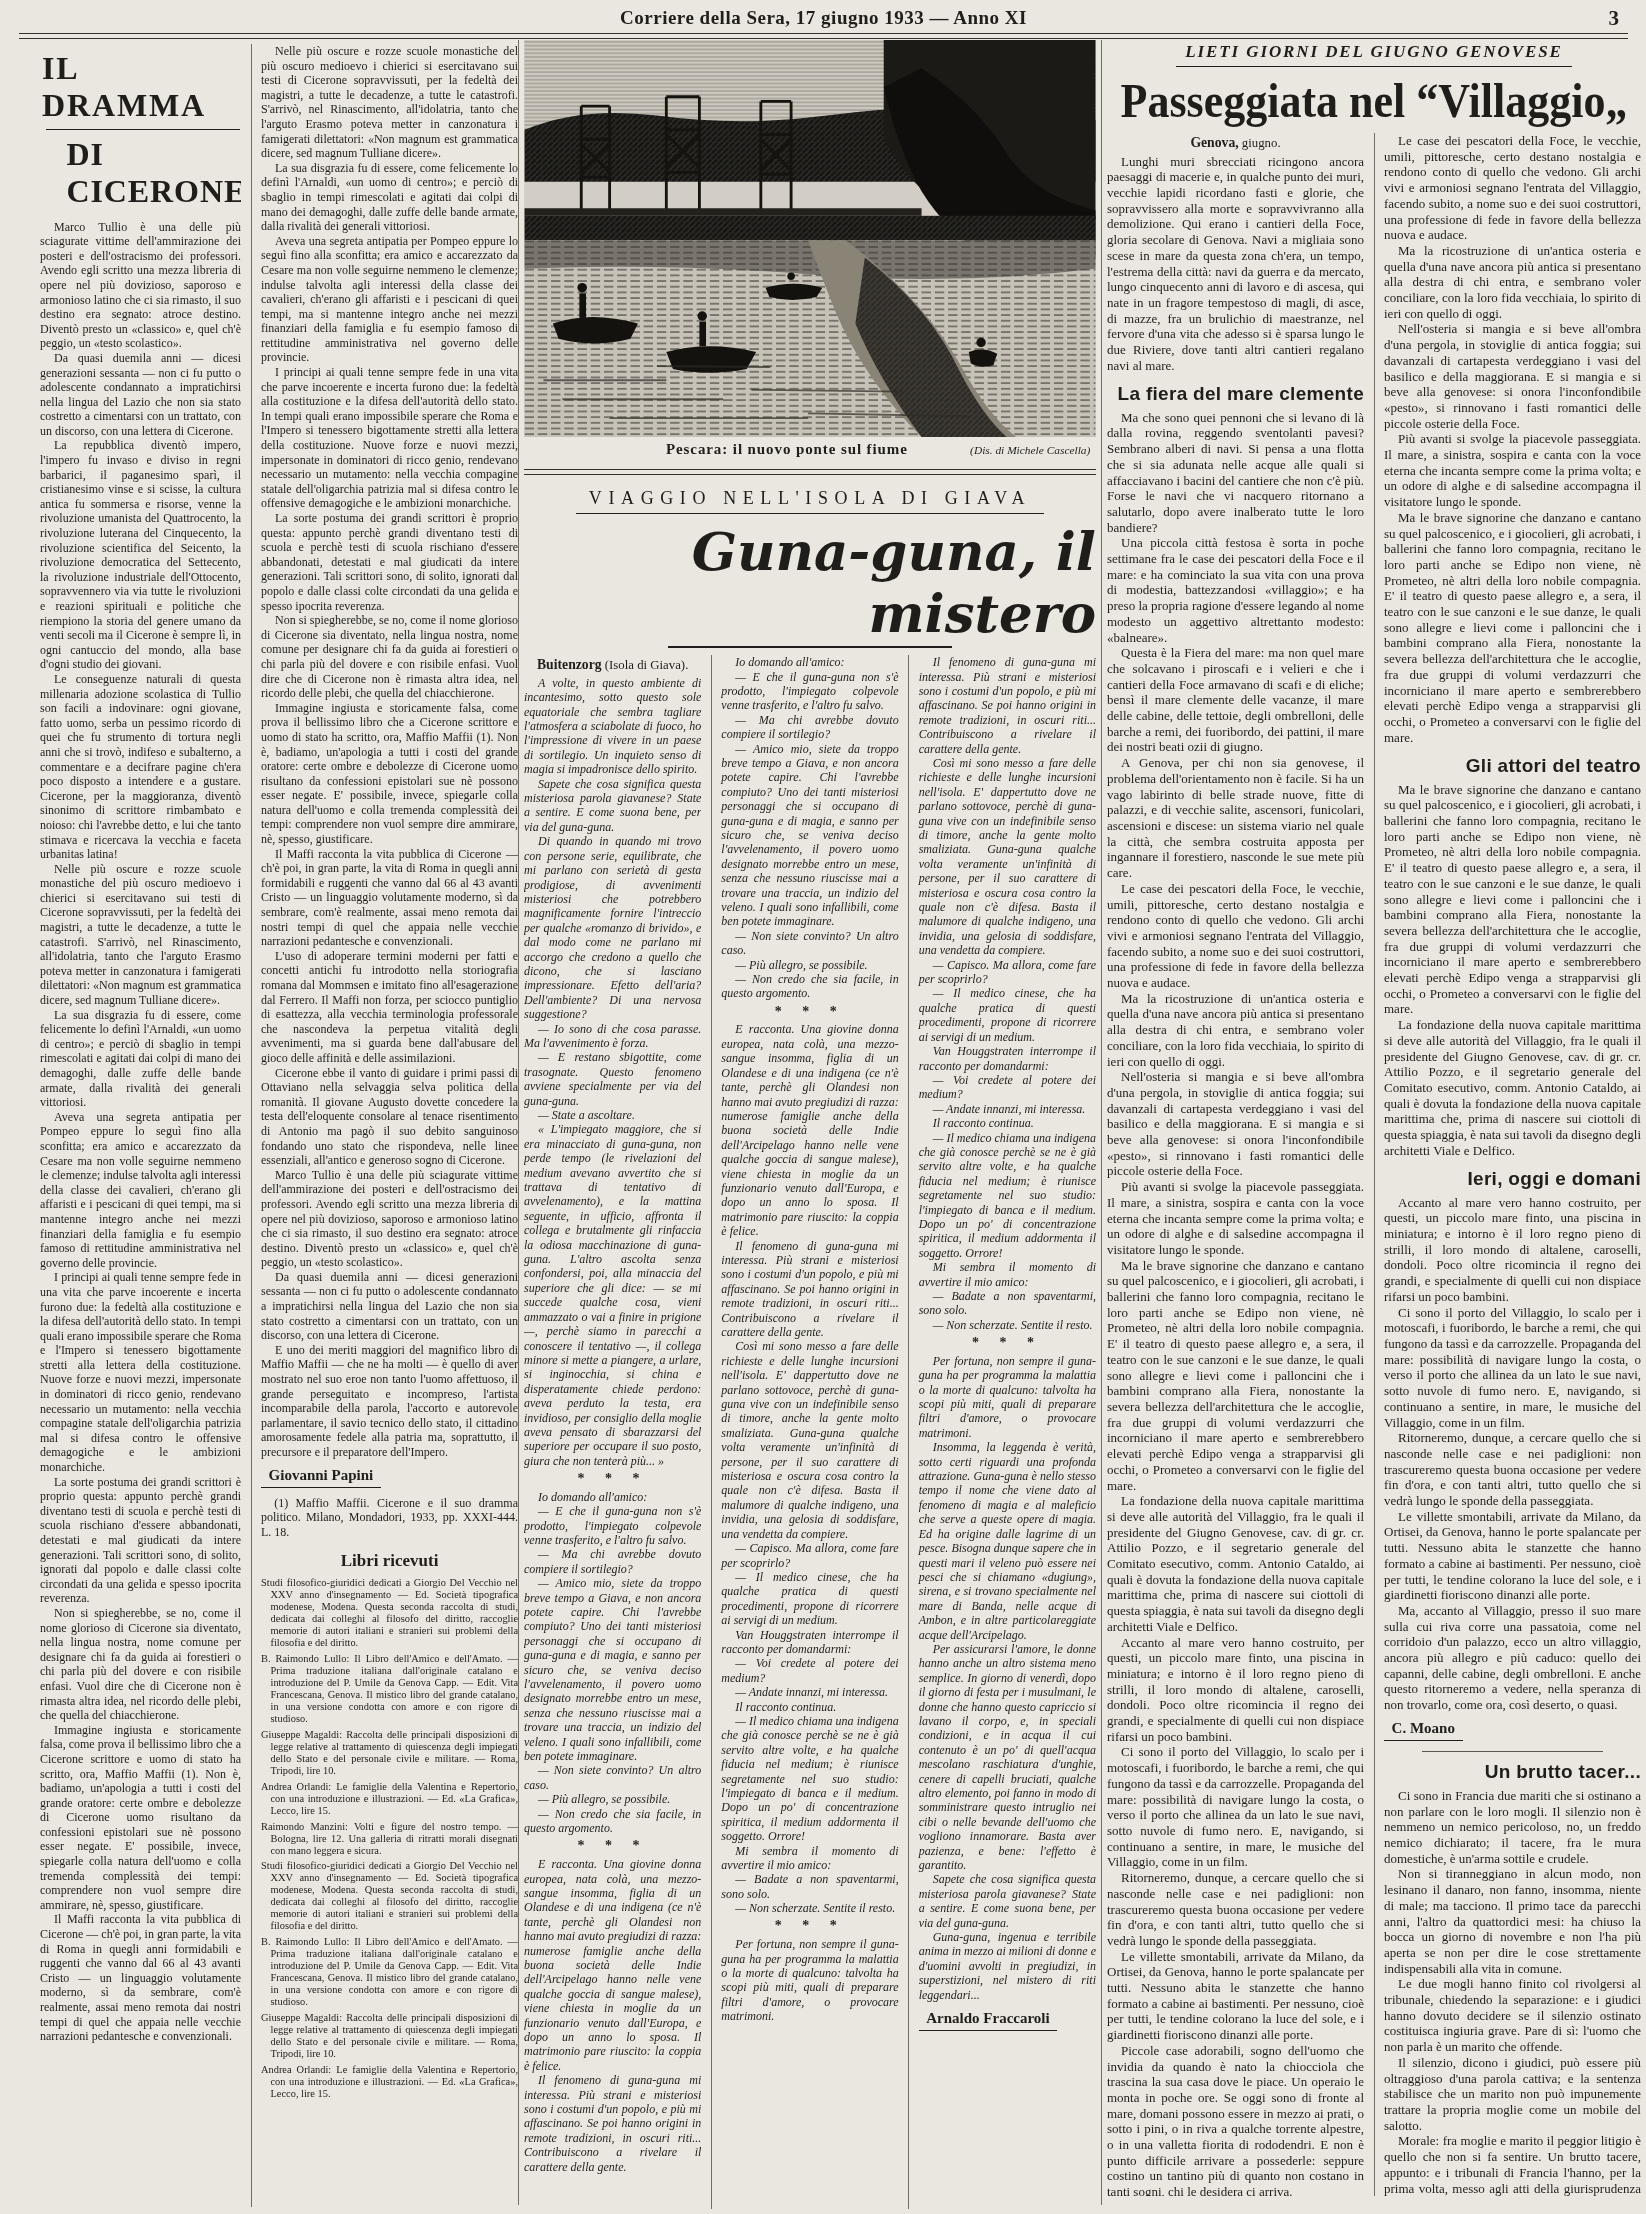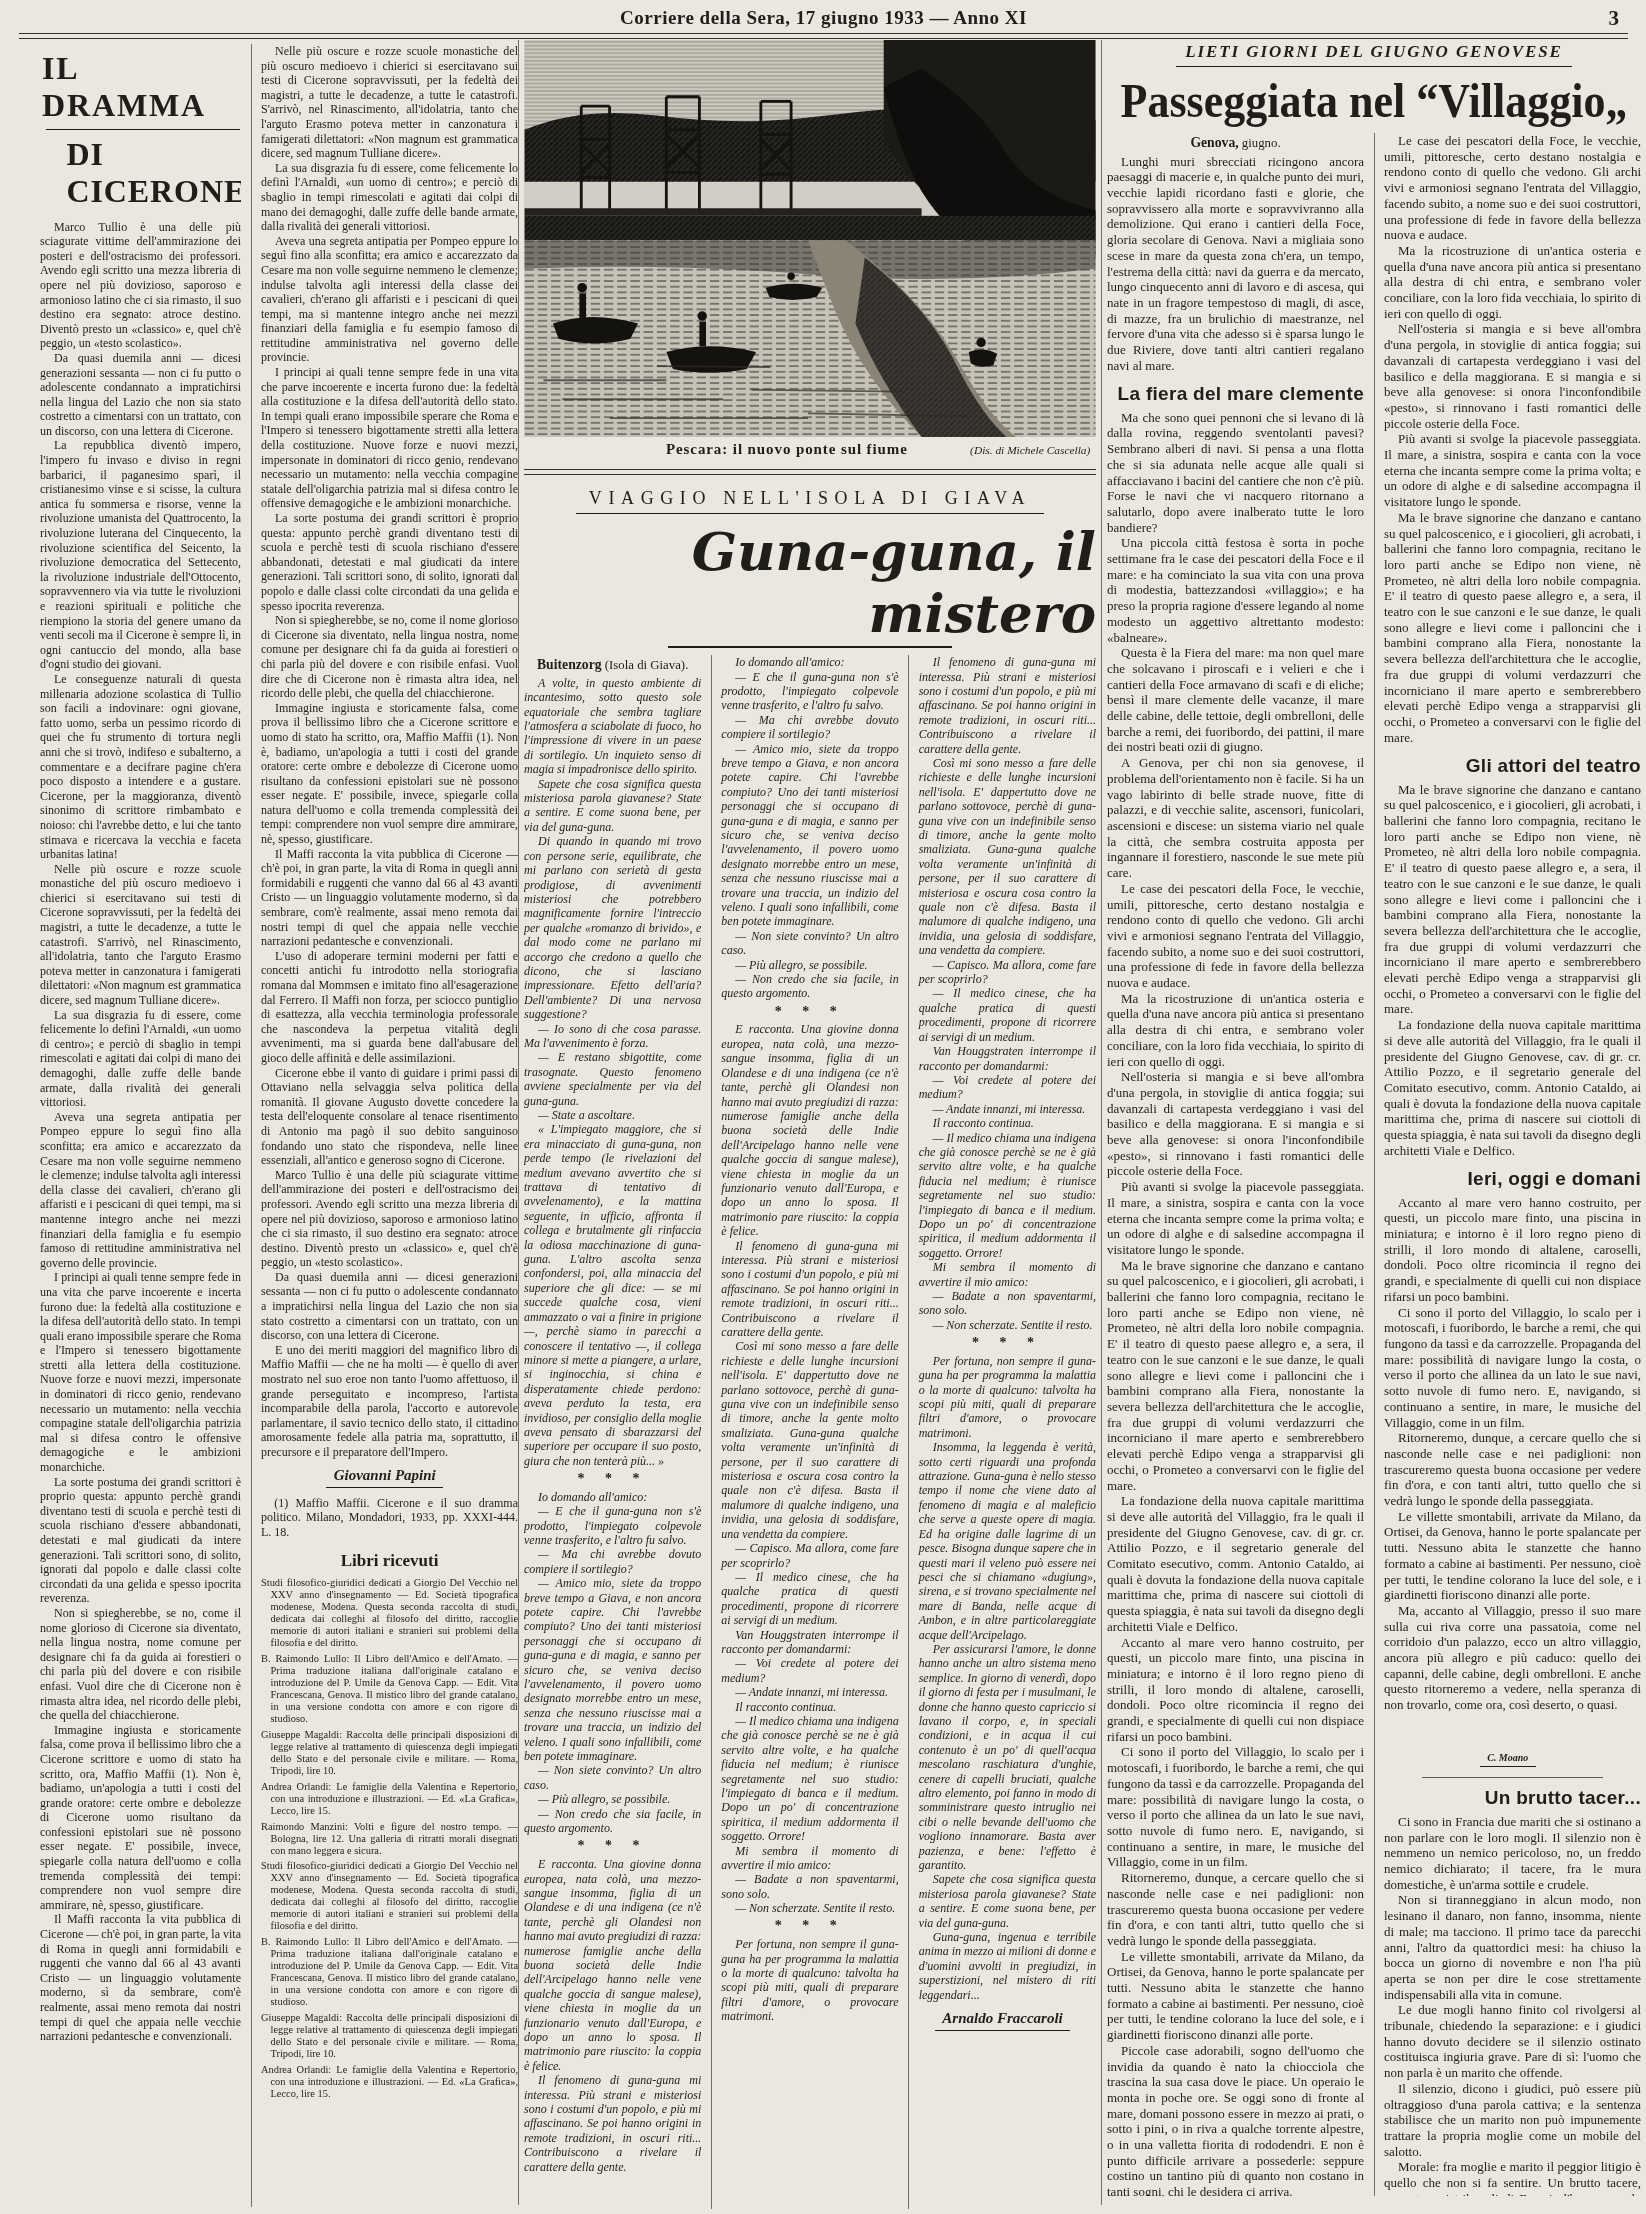--- a/index.html
+++ b/index.html
@@ -23,21 +23,21 @@
   .col + .col{border-left:0.9px solid #726e64;margin-left:9.5px;padding-left:9.5px;}
   p.bp{margin:0;text-align:justify;text-indent:14px;}
   .l-txt p.bp,.l-txt .note,.l-txt .book{font-size:12px;line-height:14.6px;}
   .c-col p.bp{font-size:12px;line-height:14.4px;font-style:italic;}
   .r-col p.bp{font-size:13px;line-height:15.7px;}
   .dateline{margin:1.9px 0 2.8px;text-align:center;font-size:12.8px;}
   .dateline b{font-size:13.7px;}
   h3.sub{font-family:"Liberation Sans",sans-serif;font-size:19px;margin:9.5px 0 4.7px;
          text-align:right;letter-spacing:0.3px;}
   .stars{text-align:center;font-weight:bold;letter-spacing:8.5px;font-size:14px;margin:2.8px 0;}
-  .sig{text-align:center;margin:7.6px 9.5px 5.7px 0;font-style:italic;}
+  .sig{text-align:left;margin:7.6px 9.5px 5.7px 0;}
   .sig span{display:inline-block;font-weight:bold;font-size:15px;
             border-bottom:1.9px solid #201e1a;padding:0 7.6px 2.8px;}
   .note{margin:7.6px 0 0;text-indent:13.2px;text-align:justify;}
   .secrule{border-top:0.9px solid #5c594f;margin:9.5px 38px 7.6px;}
   h4.bookhead{font-size:17px;text-align:center;margin:11.4px 0 6.6px;font-weight:bold;}
   .book{margin:0 0 3.8px;padding-left:9.5px;text-indent:-9.5px;text-align:justify;
         font-size:10.4px !important;line-height:12px !important;}
   
   .l-head{padding:5.7px 0 9.5px 1.9px;}
   .l-h1{font-size:32px;font-weight:bold;letter-spacing:1.9px;}
@@ -58,21 +58,21 @@
           font-weight:bold;font-size:53px;margin:5.7px 0 1.9px;}
   .c-headrule{width:284px;margin:1.9px auto 7.6px;border-top:2.8px solid #201e1a;}
   .c-cols .col{height:1554px;flex:1;}
   
   .r-kickwrap{text-align:center;}
   .r-kick{display:inline-block;font-size:17px;font-weight:bold;font-style:italic;
           letter-spacing:1.9px;border-bottom:1.9px solid #201e1a;padding:0 9.5px 3.8px;}
   .r-head{text-align:center;font-size:44px;font-weight:bold;margin:5.7px 0 9.5px;
           transform:scaleY(1.12);transform-origin:top;}
   .r-cols .col{height:2063px;flex:1;}
-  .sig-small span{font-size:10px;margin-top:32px;}
+  .sig-small span{font-size:15px;}
 </style>
 </head>
 <body>
 
 <div class="masthead">Corriere della Sera, 17 giugno 1933 — Anno XI</div>
 <div class="pageno">3</div>
 <div class="toprule"></div>
 <div class="vdiv" style="left:518px"></div>
 <div class="vdiv" style="left:1101px"></div>
 

